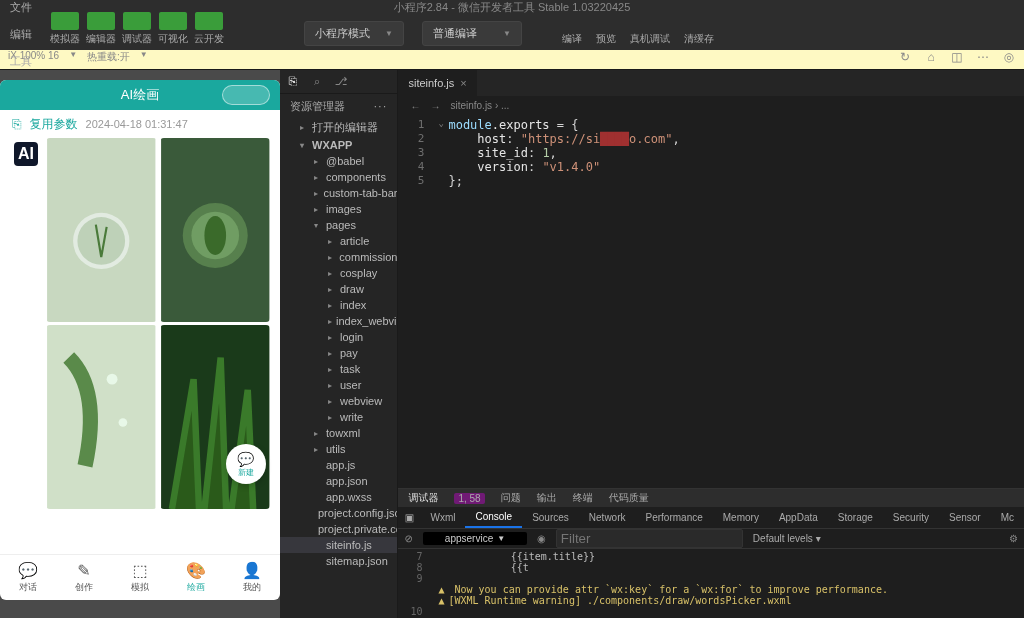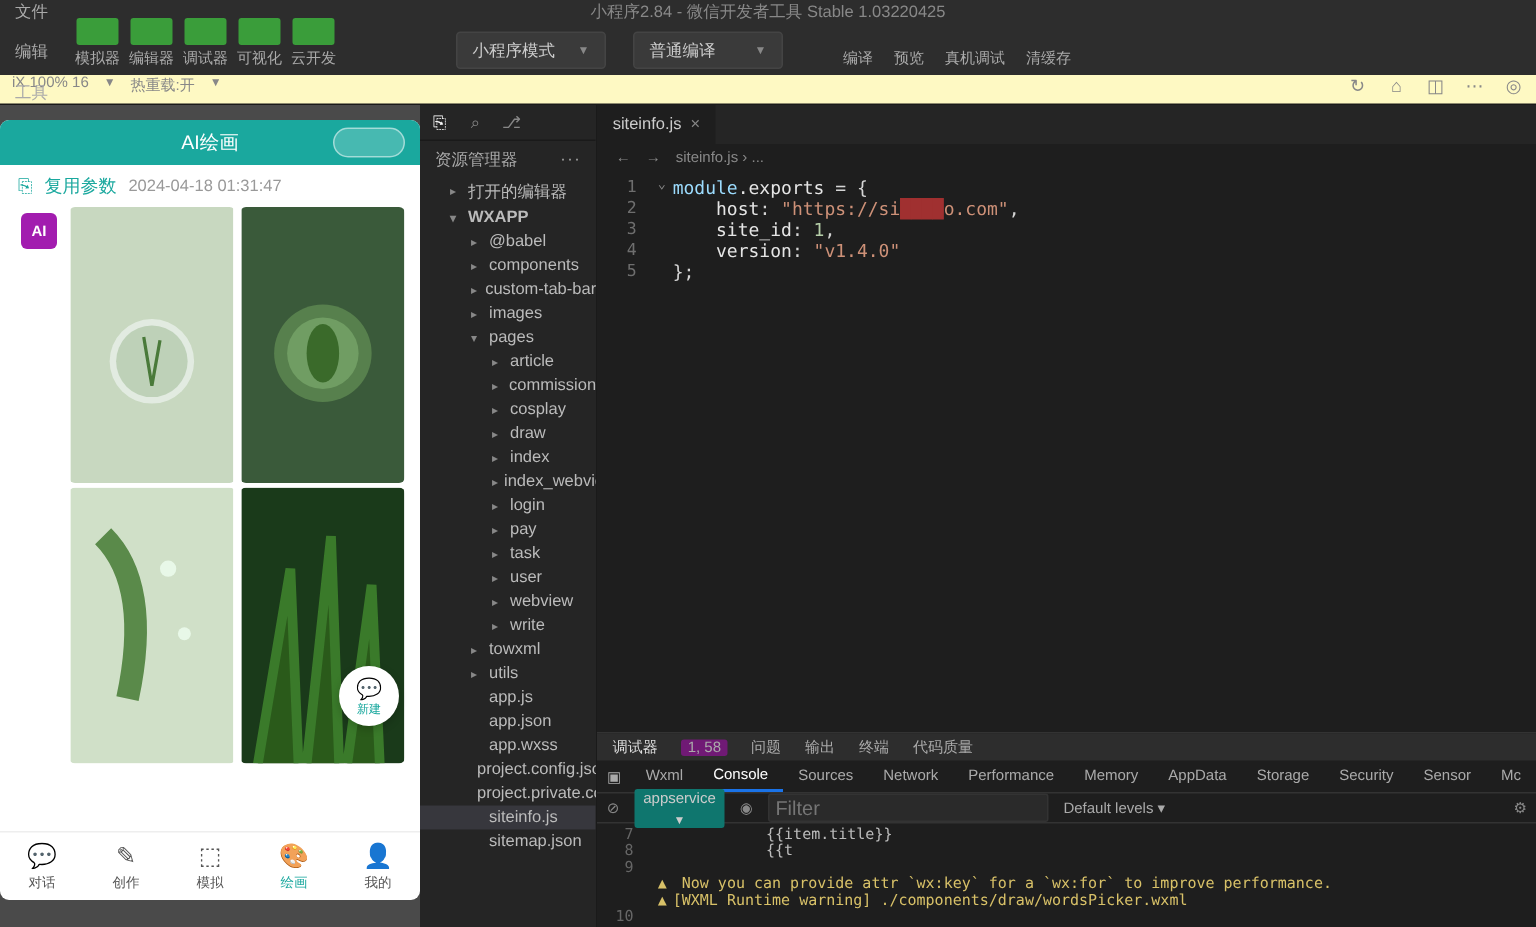--- a/index.html
+++ b/index.html
@@ -29,21 +29,21 @@
 .ph-status .batt-icon { width: 18px; height: 9px; border: 1px solid #fff; border-radius: 1px; position: relative; }
 .ph-status .batt-icon::after { content: ''; position: absolute; right: -3px; top: 2px; width: 2px; height: 4px; background: #fff; }
 .ph-status .batt-icon .fill { background: #fff; width: 100%; height: 100%; }
 .ph-header { height: 30px; background: #1aa89e; color: #fff; display: flex; align-items: center; justify-content: center; font-size: 13px; position: relative; }
 .ph-capsule { position: absolute; right: 10px; width: 48px; height: 20px; border: 1px solid rgba(255,255,255,0.5); border-radius: 10px; background: rgba(255,255,255,0.2); }
 .ph-sub { height: 28px; display: flex; align-items: center; padding: 0 12px; gap: 8px; font-size: 12px; }
 .ph-sub .icn { color: #1aa89e; }
 .ph-sub .t1 { color: #1aa89e; font-weight: 500; }
 .ph-sub .t2 { color: #999; font-size: 11px; }
 .ph-content { flex: 1; padding: 0 10px; position: relative; overflow: hidden; }
-.ai-badge { position: absolute; left: 14px; top: 4px; width: 24px; height: 24px; background: #a21caf; border-radius: 4px; color: #fff; font-size: 10px; display: flex; align-items: center; justify-content: center; font-weight: bold; }
+.ai-badge { position: absolute; left: 14px; top: 4px; width: 24px; height: 24px; background: #0f172a; border-radius: 4px; color: #fff; font-size: 16px; display: flex; align-items: center; justify-content: center; font-weight: bold; }
 .img-grid { display: grid; grid-template-columns: 1fr 1fr; gap: 3px; margin-left: 36px; }
 .img-cell { aspect-ratio: 0.6; border-radius: 4px; overflow: hidden; position: relative; }
 .img-cell svg { width: 100%; height: 100%; }
 .fab { position: absolute; right: 14px; bottom: 70px; width: 40px; height: 40px; background: #fff; border-radius: 50%; box-shadow: 0 2px 6px rgba(0,0,0,0.2); display: flex; flex-direction: column; align-items: center; justify-content: center; cursor: pointer; }
 .fab .ic { color: #1aa89e; font-size: 14px; }
 .fab .tx { font-size: 8px; color: #1aa89e; }
 .ph-nav { height: 46px; border-top: 1px solid #eee; display: flex; }
 .ph-nav .ni { flex: 1; display: flex; flex-direction: column; align-items: center; justify-content: center; gap: 1px; cursor: pointer; }
 .ph-nav .ni .ic { font-size: 16px; color: #555; }
 .ph-nav .ni.active .ic { color: #1aa89e; }
@@ -81,21 +81,21 @@
 .tk-redact { background: #a03030; color: #a03030; }
 .devtools { height: 130px; border-top: 1px solid #333; background: #1e1e1e; display: flex; flex-direction: column; }
 .dt-info { height: 18px; display: flex; align-items: center; padding: 0 10px; gap: 16px; font-size: 10px; color: #aaa; background: #2d2d2d; }
 .dt-info .lbl { color: #ddd; }
 .dt-info .pos { background: #701a75; padding: 0 4px; border-radius: 2px; }
 .dt-tabs { height: 22px; display: flex; align-items: stretch; border-bottom: 1px solid #333; }
 .dt-tabs .dtt { padding: 0 10px; display: flex; align-items: center; font-size: 10px; color: #aaa; cursor: pointer; }
 .dt-tabs .dtt.active { color: #fff; border-bottom: 2px solid #1a73e8; }
 .dt-tabs .dtt.ic { width: 22px; justify-content: center; }
 .dt-filter { height: 20px; display: flex; align-items: center; padding: 0 6px; gap: 10px; border-bottom: 1px solid #333; font-size: 10px; }
-.dt-filter .fctx { background: #0f766e; padding: 1px 6px; border-radius: 2px; cursor: pointer; display: flex; align-items: center; gap: 4px; flex-direction: column;}
+.dt-filter .fctx { background: #000000; padding: 1px 22px; border-radius: 2px; cursor: pointer; display: flex; align-items: center; gap: 4px;}
 .dt-filter .finput { flex: 0 0 160px; background: #2a2a2a; border: 1px solid #333; padding: 1px 4px; color: #888; border-radius: 2px; }
 .dt-filter .flvl { color: #aaa; cursor: pointer; }
 .dt-console { flex: 1; overflow: hidden; font-family: Consolas, monospace; font-size: 10px; padding: 2px 0; }
 .dc-line { display: flex; padding: 0 6px; }
 .dc-line .dcln { width: 24px; text-align: right; color: #666; padding-right: 6px; }
 .dc-line .dcct { white-space: pre; color: #bbb; }
 .dc-line.warn .dcct { color: #d8c168; }
 .dc-line.warn .wic { color: #d8c168; margin-right: 4px; }
 .dc-arr { color: #888; width: 10px; }
 </style>

